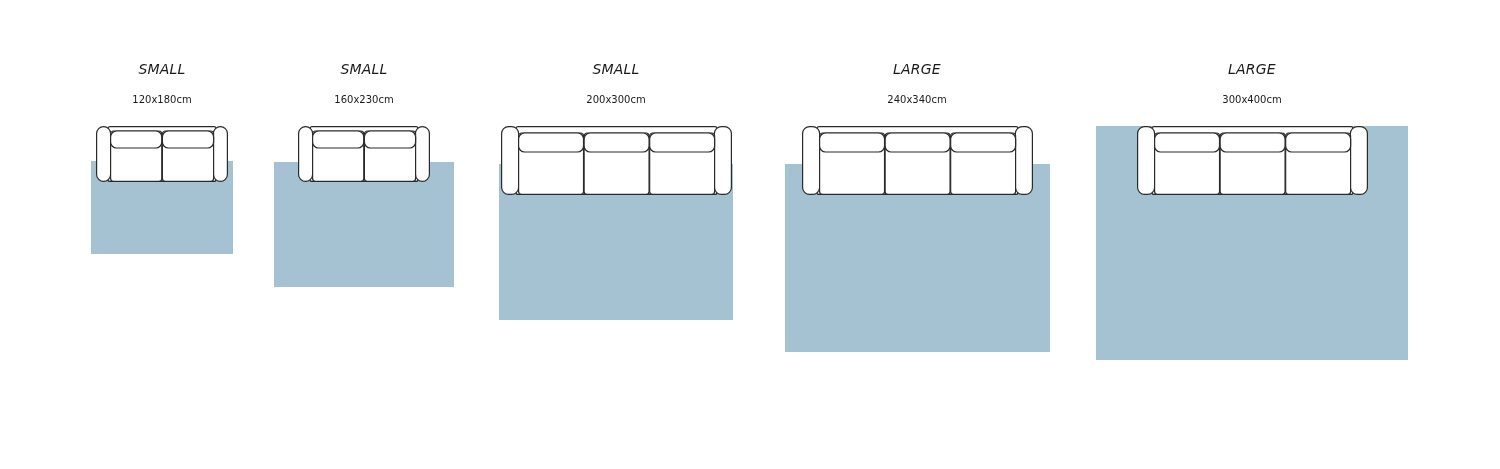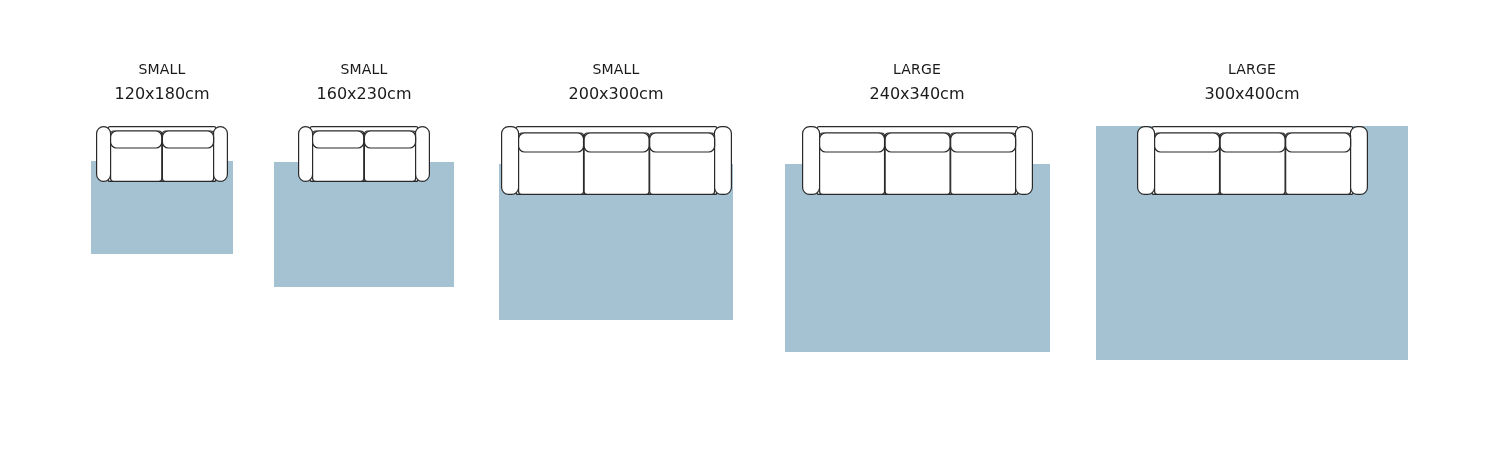--- a/index.html
+++ b/index.html
@@ -1,21 +1,21 @@
 <!DOCTYPE html>
 <html><head>
 <meta charset="utf-8">
 <style>
   html, body { margin: 0; padding: 0; background: #ffffff; }
   body { width: 1500px; height: 469px; position: relative; overflow: hidden;
          font-family: "DejaVu Sans", sans-serif; color: #1a1a1a; }
   .item { position: absolute; top: 0; left: 0; width: 1500px; height: 469px; pointer-events: none; }
   .label { position: absolute; text-align: center; transform: translateX(-50%); white-space: nowrap; }
-  .size-label { font-size: 14px; top: 61px; letter-spacing: 0.2px; }
-  .dim-label { font-size: 16px; top: 84px; }
+  .size-label { font-size: 14px; top: 61px; letter-spacing: 0.2px; font-style: italic; }
+  .dim-label { font-size: 10px; top: 94px; }
   .rug { position: absolute; }
   svg.sofa { position: absolute; overflow: visible; }
 </style>
 </head>
 <body>
 
 <div id="canvas">
   <div class="item">
     <div class="label size-label" style="left:162px">SMALL</div>
     <div class="label dim-label" style="left:162px">120x180cm</div>

